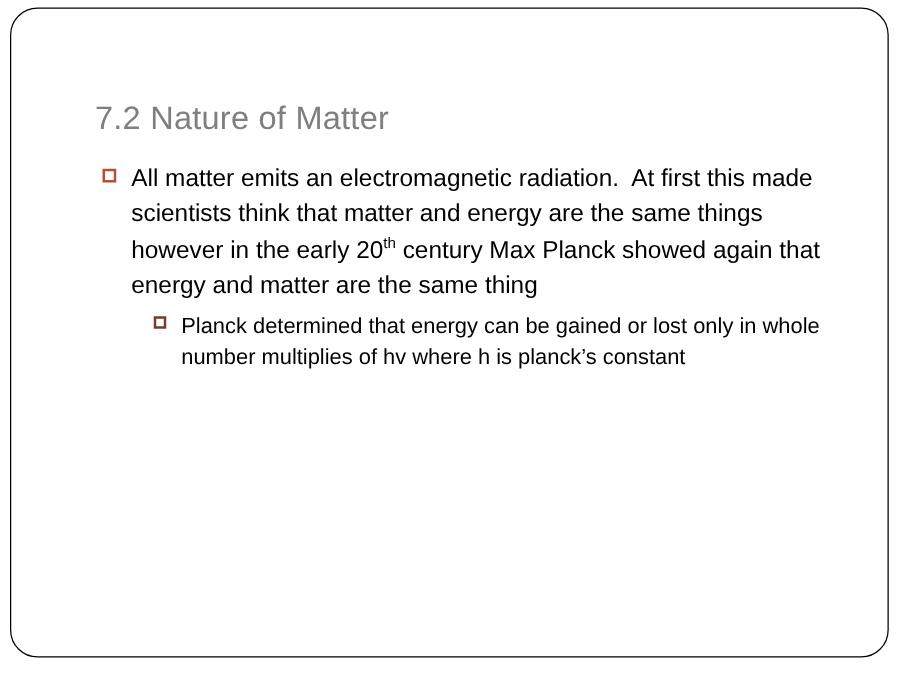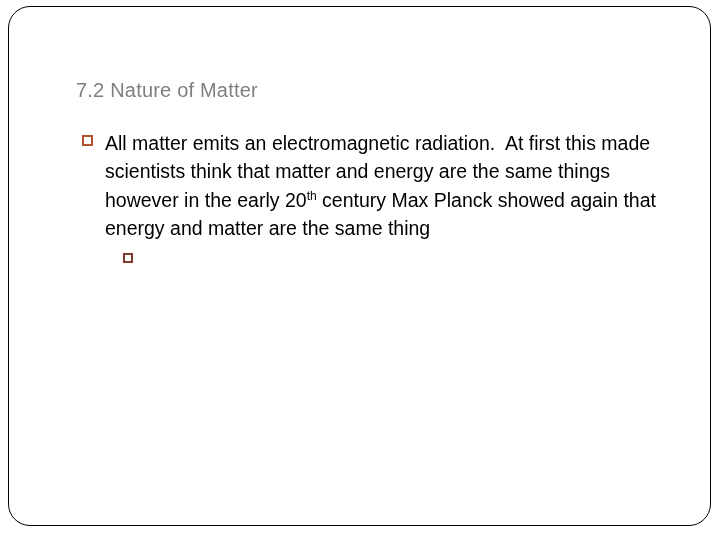--- a/index.html
+++ b/index.html
@@ -34,21 +34,21 @@
     box-sizing: border-box;
     pointer-events: none;
   }
 
   #slide-title {
     position: absolute;
     left: 76px;
     top: 58px;
     width: 580px;
     color: #7f7f7f;
-    font-size: 20px;
+    font-size: 26px;
     font-weight: normal;
     letter-spacing: 0.2px;
     line-height: 38px;
     white-space: nowrap;
   }
 
   #slide-body {
     position: absolute;
     left: 68px;
     top: 117px;
@@ -131,20 +131,21 @@
   <div id="slide-body">
     <ul class="lvl1">
       <li class="bullet-l1">
         <span class="bullet-mark"></span>
         <span class="txt">All matter emits an electromagnetic radiation.  At first this made scientists think that matter and energy are the same things however in the early 20</span><sup class="ord">th</sup><span class="txt"> century Max Planck showed again that energy and matter are the same thing</span>
 
         <div class="l2-wrap">
           <ul class="lvl2">
             <li class="bullet-l2">
               <span class="bullet-mark"></span>
+              <span class="txt">Planck determined that energy can be gained or lost only in whole number multiplies of hv where h is planck’s constant</span>
             </li>
           </ul>
         </div>
       </li>
     </ul>
   </div>
 
 </div>
 
 </body></html>

